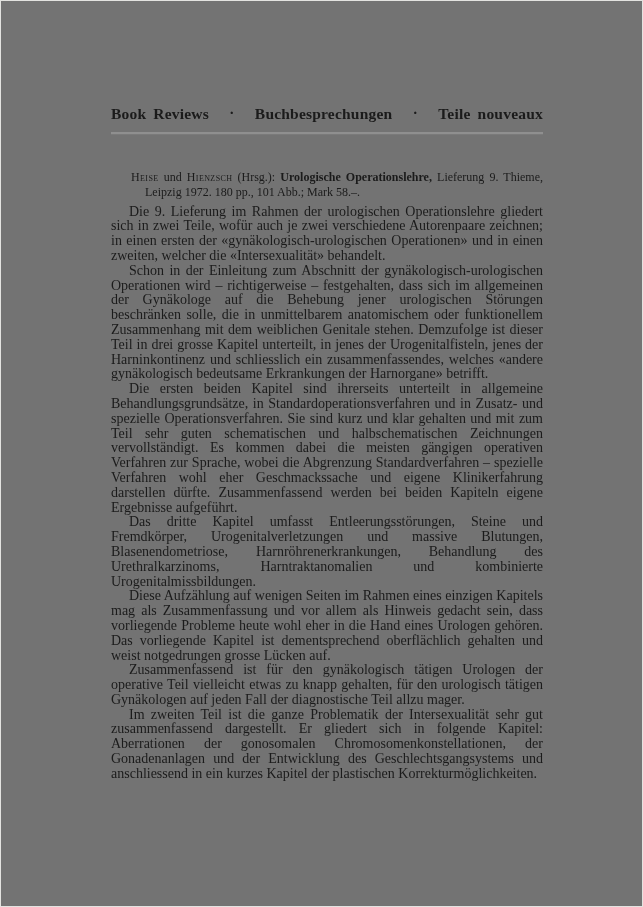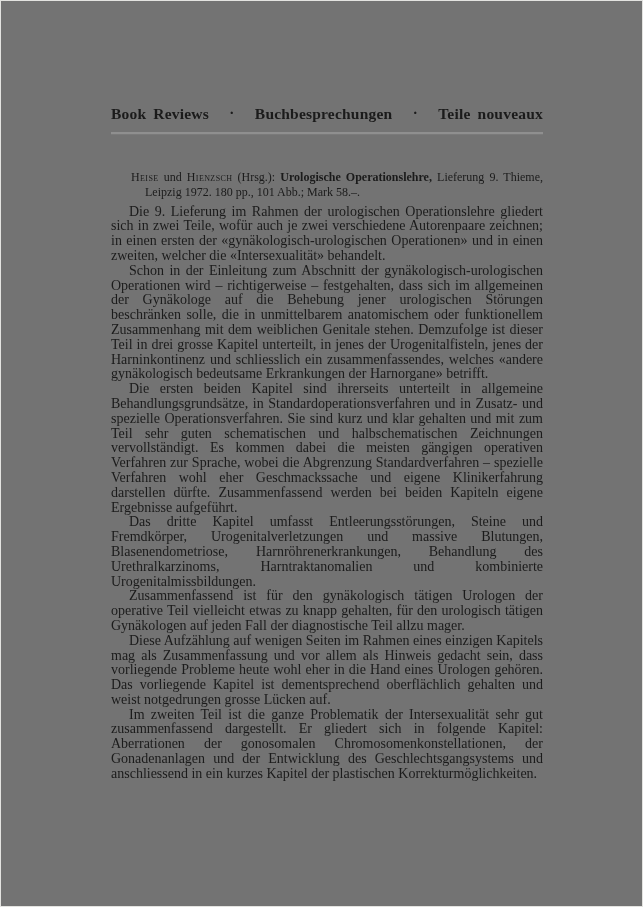--- a/index.html
+++ b/index.html
@@ -87,18 +87,18 @@
     </div>
 
     <div class="rule"></div>
 
     <div class="citation"><span class="sc">Heise</span><span> und </span><span class="sc">Hienzsch</span><span> (Hrsg.): </span><span class="bold">Urologische Operationslehre,</span><span> Lieferung 9. Thieme, Leipzig 1972. 180 pp., 101 Abb.; Mark 58.–.</span></div>
 
     <p class="para" lang="de">Die 9. Lieferung im Rahmen der urologischen Operationslehre gliedert sich in zwei Teile, wofür auch je zwei verschiedene Autorenpaare zeichnen; in einen ersten der «gynäkologisch-urologischen Operationen» und in einen zweiten, welcher die «Intersexualität» behandelt.</p>
     <p class="para" lang="de">Schon in der Einleitung zum Abschnitt der gynäkologisch-urologischen Operationen wird – richtigerweise – festgehalten, dass sich im allgemeinen der Gynäkologe auf die Behebung jener urologischen Störungen beschränken solle, die in unmittelbarem anatomischem oder funktionellem Zusammenhang mit dem weiblichen Genitale stehen. Demzufolge ist dieser Teil in drei grosse Kapitel unterteilt, in jenes der Urogenitalfisteln, jenes der Harninkontinenz und schliesslich ein zusammenfassendes, welches «andere gynäkologisch bedeutsame Erkrankungen der Harnorgane» betrifft.</p>
     <p class="para" lang="de">Die ersten beiden Kapitel sind ihrerseits unterteilt in allgemeine Behandlungsgrundsätze, in Standardoperationsverfahren und in Zusatz- und spezielle Operationsverfahren. Sie sind kurz und klar gehalten und mit zum Teil sehr guten schematischen und halbschematischen Zeichnungen vervollständigt. Es kommen dabei die meisten gängigen operativen Verfahren zur Sprache, wobei die Abgrenzung Standardverfahren – spezielle Verfahren wohl eher Geschmackssache und eigene Klinikerfahrung darstellen dürfte. Zusammenfassend werden bei beiden Kapiteln eigene Ergebnisse aufgeführt.</p>
     <p class="para" lang="de">Das dritte Kapitel umfasst Entleerungsstörungen, Steine und Fremdkörper, Urogenitalverletzungen und massive Blutungen, Blasenendometriose, Harnröhrenerkrankungen, Behandlung des Urethralkarzinoms, Harntraktanomalien und kombinierte Urogenitalmissbildungen.</p>
+    <p class="para" lang="de">Diese Aufzählung auf wenigen Seiten im Rahmen eines einzigen Kapitels mag als Zusammenfassung und vor allem als Hinweis gedacht sein, dass vorliegende Probleme heute wohl eher in die Hand eines Urologen gehören. Das vorliegende Kapitel ist dementsprechend oberflächlich gehalten und weist notgedrungen grosse Lücken auf.</p>
     <p class="para" lang="de">Zusammenfassend ist für den gynäkologisch tätigen Urologen der operative Teil vielleicht etwas zu knapp gehalten, für den urologisch tätigen Gynäkologen auf jeden Fall der diagnostische Teil allzu mager.</p>
-    <p class="para" lang="de">Diese Aufzählung auf wenigen Seiten im Rahmen eines einzigen Kapitels mag als Zusammenfassung und vor allem als Hinweis gedacht sein, dass vorliegende Probleme heute wohl eher in die Hand eines Urologen gehören. Das vorliegende Kapitel ist dementsprechend oberflächlich gehalten und weist notgedrungen grosse Lücken auf.</p>
     <p class="para" lang="de">Im zweiten Teil ist die ganze Problematik der Intersexualität sehr gut zusammenfassend dargestellt. Er gliedert sich in folgende Kapitel: Aberrationen der gonosomalen Chromosomenkonstellationen, der Gonadenanlagen und der Entwicklung des Geschlechtsgangsystems und anschliessend in ein kurzes Kapitel der plastischen Korrekturmöglichkeiten.</p>
 
   </div>
 </div>
 
 </body></html>

